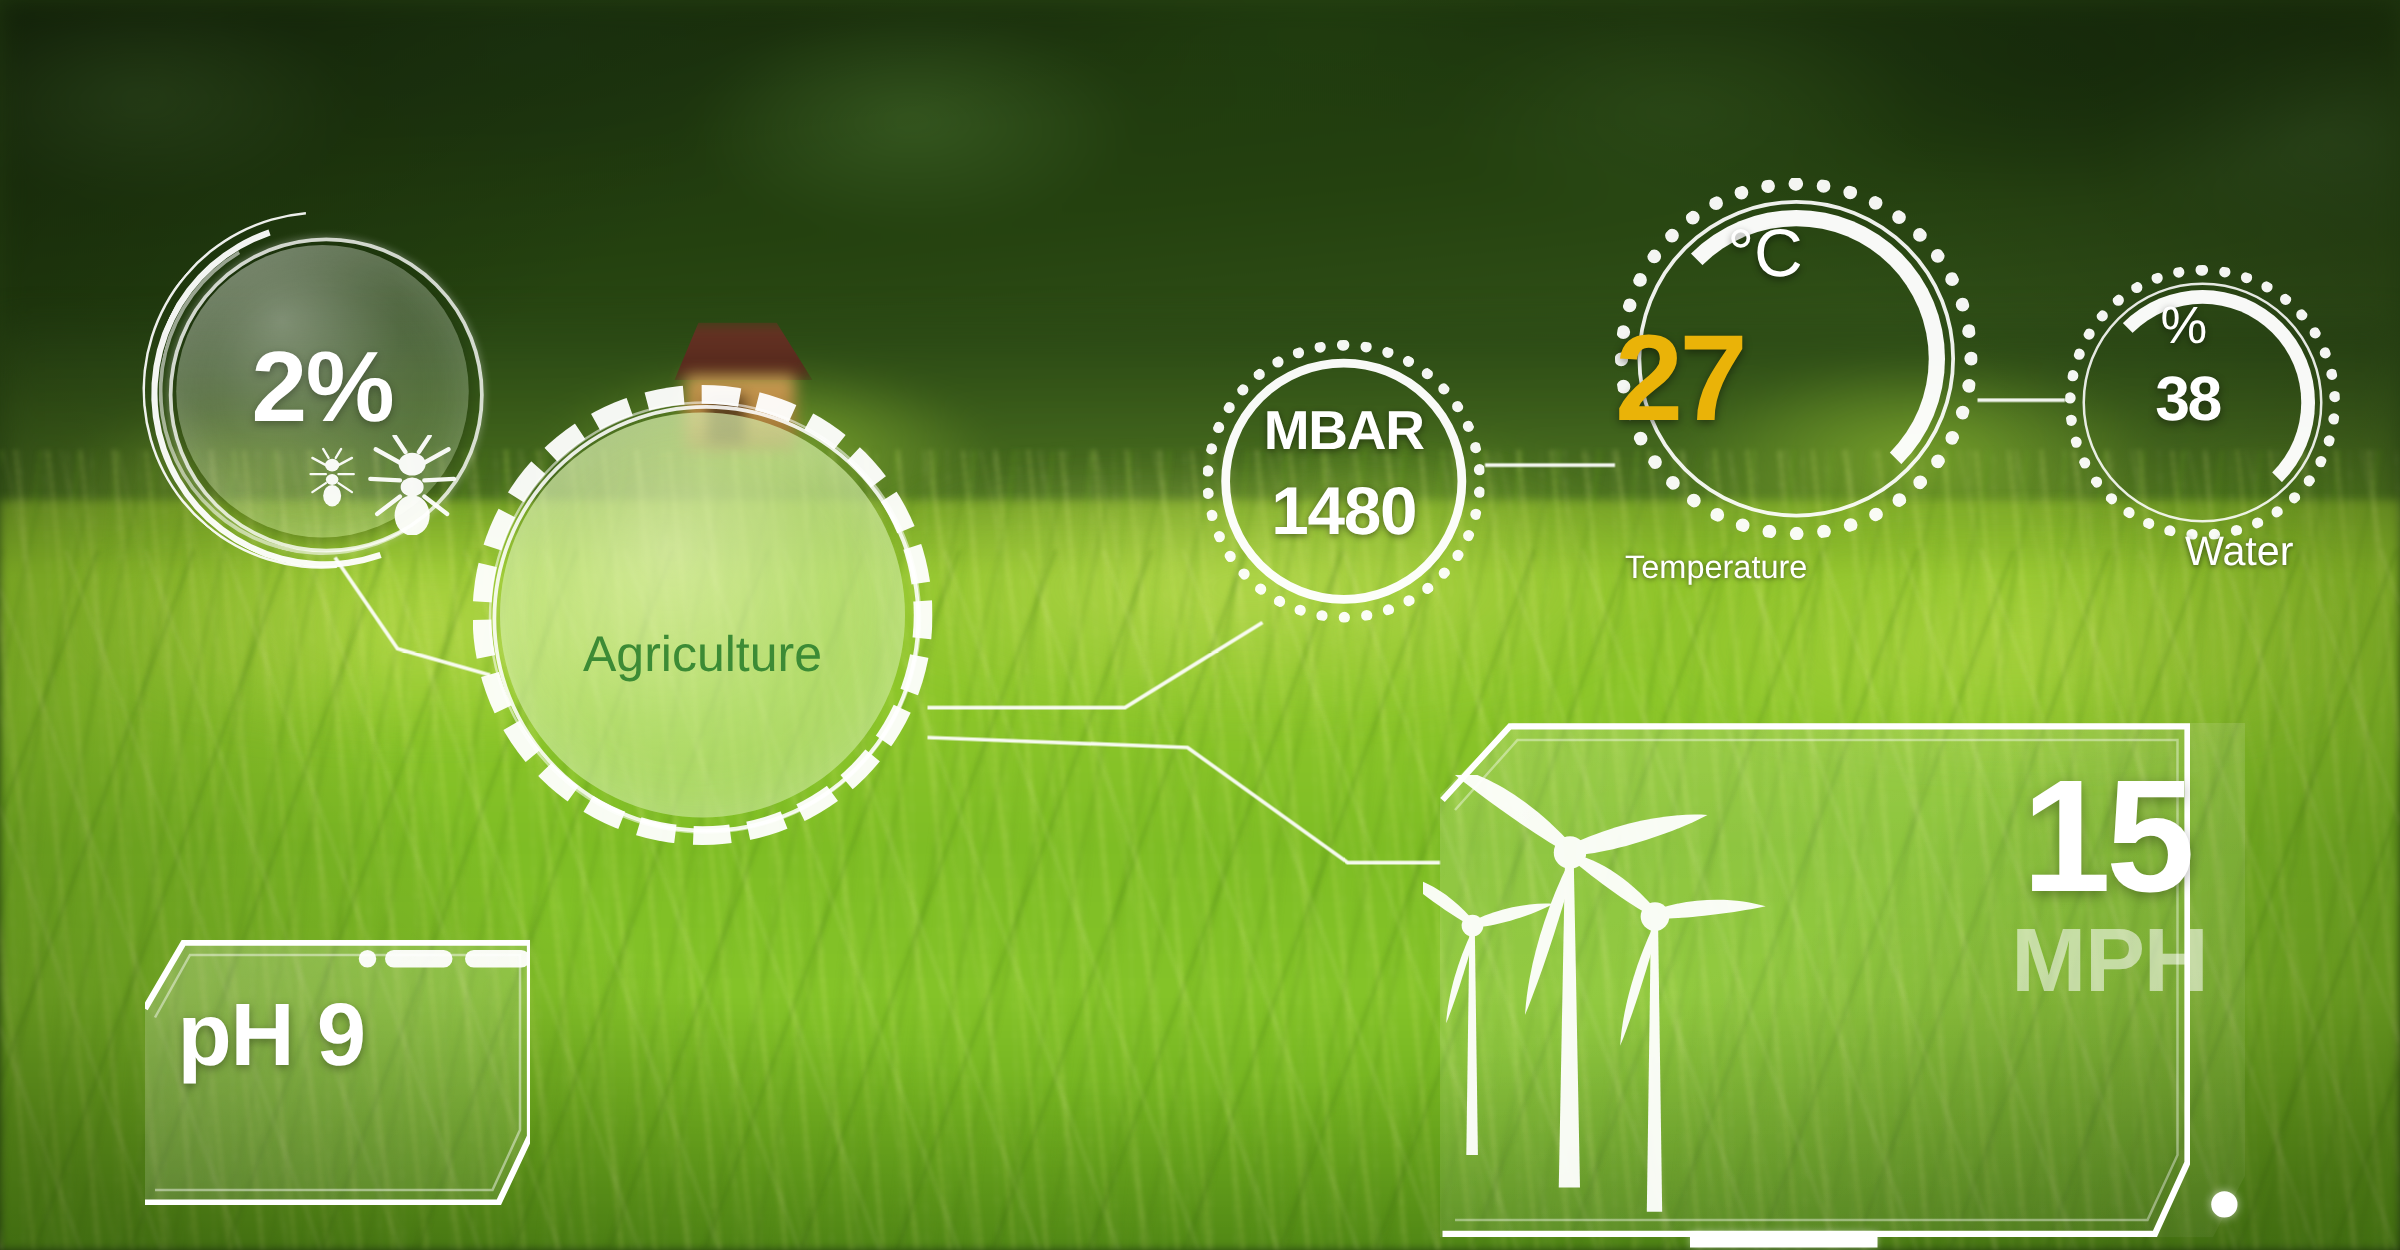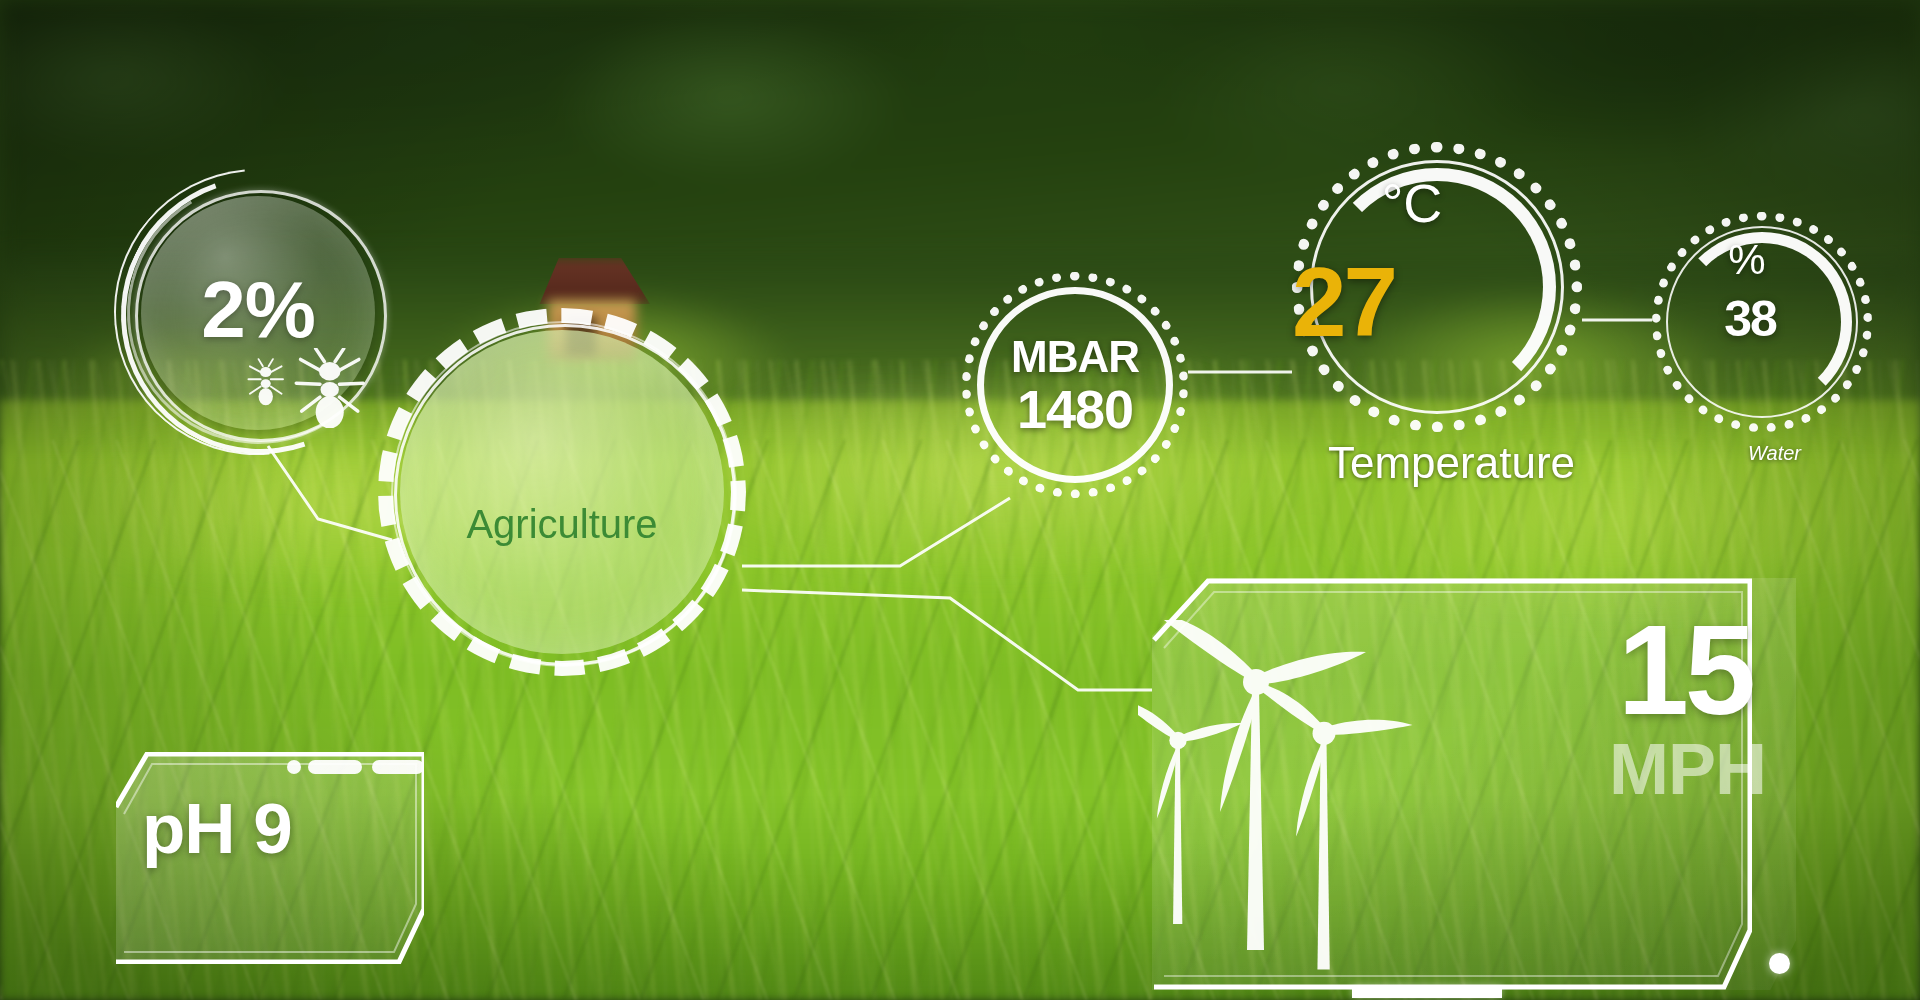--- a/index.html
+++ b/index.html
@@ -183,21 +183,21 @@
   #mbar{left:962px;top:272px;width:226px;height:226px;}
   #mbar .tick{
     left:0;top:0;width:226px;height:226px;
     border:9px dotted rgba(255,255,255,.95);box-sizing:border-box;
   }
   #mbar .solid{
     left:15px;top:15px;width:196px;height:196px;
     border:7px solid rgba(255,255,255,.97);box-sizing:border-box;
   }
   #mbar .t1{
-    position:absolute;left:0;top:60px;width:226px;text-align:center;
+    position:absolute;left:0;top:48px;width:226px;text-align:center;
     color:#fff;font-size:44px;font-weight:bold;letter-spacing:-1px;
     text-shadow:0 2px 6px rgba(0,0,0,.45);
   }
   #mbar .t2{
     position:absolute;left:0;top:106px;width:226px;text-align:center;
     color:#fff;font-size:54px;font-weight:bold;letter-spacing:-1px;
     text-shadow:0 2px 6px rgba(0,0,0,.45);
   }
 
   
@@ -219,21 +219,21 @@
   #temp .unit{
     position:absolute;left:0;top:30px;width:240px;text-align:center;
     color:#fff;font-size:54px;font-weight:400;
     text-shadow:0 2px 6px rgba(0,0,0,.45);
   }
   #temp .val{
     position:absolute;left:0;top:104px;width:250px;text-align:left;
     color:#eab308;font-size:98px;font-weight:bold;letter-spacing:-3px;
     text-shadow:0 2px 8px rgba(0,0,0,.45);
   }
-  #temp .cap{left:36px;top:296px;font-size:44px;}
+  #temp .cap{left:8px;top:296px;font-size:26px;}
 
   
   #water{left:1652px;top:212px;width:220px;height:220px;}
   #water .tickOut{
     left:0;top:0;width:220px;height:220px;
     border:9px dotted rgba(255,255,255,.95);box-sizing:border-box;
   }
   #water .thin{
     left:14px;top:14px;width:192px;height:192px;
     border:2px solid rgba(255,255,255,.88);box-sizing:border-box;
@@ -247,21 +247,21 @@
   #water .unit{
     position:absolute;left:0;top:24px;width:190px;text-align:center;
     color:#fff;font-size:42px;font-weight:400;
     text-shadow:0 2px 6px rgba(0,0,0,.45);
   }
   #water .val{
     position:absolute;left:0;top:78px;width:196px;text-align:center;
     color:#fff;font-size:50px;font-weight:bold;letter-spacing:-2px;
     text-shadow:0 2px 8px rgba(0,0,0,.45);
   }
-  #water .cap{left:96px;top:230px;font-size:20px;font-style:italic;}
+  #water .cap{left:96px;top:210px;font-size:33px;}
 
   
   #ph{left:116px;top:752px;width:308px;height:212px;}
   #ph .pane{
     position:absolute;inset:0;
     background:linear-gradient(150deg,rgba(255,255,255,.22),rgba(255,255,255,.07));
     clip-path:polygon(0 26%,10% 0,100% 0,100% 74%,92% 100%,0 100%);
   }
   #ph .val{
     position:absolute;left:26px;top:36px;width:270px;

